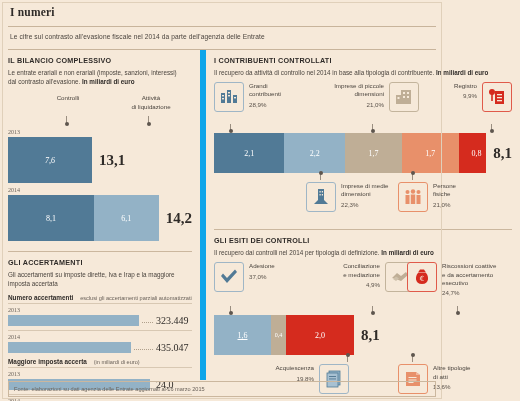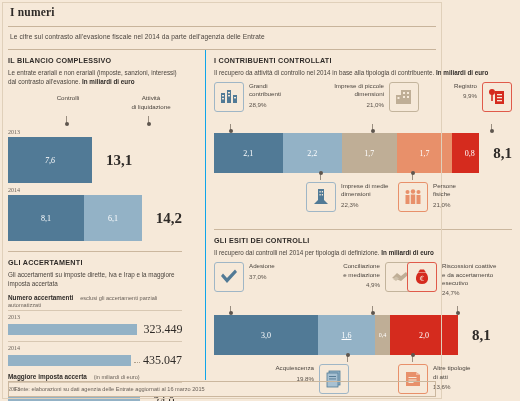--- a/index.html
+++ b/index.html
@@ -14,35 +14,35 @@
   .page { width: 444px; height: 401px; position: relative; padding: 0 8px; }
 
   
   .title-bar { padding: 6px 2px 4px 2px; }
   .title { font-family: "Liberation Serif", serif; font-weight: bold; font-size: 11.5px; letter-spacing:.2px; color:#2f2b28; }
   .rule { height: 1px; background: #c8b49b; margin-top: 4px; }
   .deck { font-size: 6.6px; color: #4a443e; padding: 6px 2px 5px 2px; letter-spacing:.1px; }
 
   
   .cols { display: flex; gap: 0; height: 330px; }
-  .col-left { width: 198px; padding-right: 23px; border-right: 1px solid #0ea5e9; }
+  .col-left { width: 198px; padding-right: 8px; border-right: 6px solid #0ea5e9; }
   .col-right { width: 306px; padding-left: 8px; }
 
   .sec-head { font-family:"Liberation Sans", sans-serif; font-weight: bold; font-size: 7.2px; letter-spacing: .25px; color:#2f2b28; }
   .sec-sub { font-size: 6.3px; color:#4a443e; line-height: 1.45; margin-top: 3px; }
   .sec-sub b { font-weight: bold; color:#2f2b28; }
   .sec-rule { height:1px; background:#cbb79e; margin: 7px 0 6px 0; }
 
   
   .yr { font-size: 6px; color:#6a625a; margin: 3px 0 2px 0; font-family:"Liberation Serif", serif; }
   .stack { display:flex; align-items:center; }
   .seg { height: 46px; display:flex; align-items:center; justify-content:center;
          font-family:"Liberation Serif", serif; font-size: 8px; color:#fff; }
   .seg.sm { height: 40px; }
-  .tot { font-family:"Liberation Serif", serif; font-weight:bold; font-size:15px; color:#2f2b28; margin-left:14px; }
+  .tot { font-family:"Liberation Serif", serif; font-weight:bold; font-size:15px; color:#2f2b28; margin-left:7px; }
 
   .c-dark { background:#517a96; }
   .c-light { background:#93b2c6; }
   .c-beige { background:#bfae96; }
   .c-salmon { background:#e8906a; }
   .c-red { background:#d52b1e; }
 
   
   .ticks { position:relative; height:20px; }
   .tick { position:absolute; top:0; width:1px; height:16px; background:#9a8e80; }
@@ -53,21 +53,21 @@
   
   .hdr-lbls { position:relative; height:22px; }
   .hdr-lbls .lbl { text-align:center; }
 
   
   .hrow { margin-top: 2px; }
   .hrow .line { height:1px; background:#d8c8b3; }
   .hbar-wrap { display:flex; align-items:center; margin: 2px 0 4px 0; }
   .hbar { height: 11px; background:#93b2c6; }
   .dots { flex:1; border-bottom:1px dotted #b0a08c; margin: 0 3px; height:6px; }
-  .hval { font-family:"Liberation Serif", serif; font-size: 12px; color:#2f2b28; min-width:36px; text-align:center; }
+  .hval { font-family:"Liberation Serif", serif; font-size: 10px; color:#2f2b28; min-width:36px; text-align:left; }
   .sub-label { font-size:6.4px; font-weight:bold; color:#2f2b28; margin-top:5px; }
   .sub-label span.note { font-weight:normal; font-size:5.6px; color:#6a625a; margin-left:5px; }
 
   
   .icon-box { width:30px; height:30px; border:1px solid #9fb6c6; border-radius:3px; background:#f6e9d9;
               display:flex; align-items:center; justify-content:center; }
   .icon-box.beige { border-color:#c3b49c; }
   .icon-box.salmon { border-color:#e8906a; }
   .icon-box.red { border-color:#e05a4a; }
   .legend-item { position:absolute; display:flex; align-items:flex-start; gap:5px; }
@@ -373,21 +373,20 @@
           </div>
         </div>
 
         <div class="ticks" style="height:9px;">
           <div class="tick" style="left:16px; height:7px;"></div>
           <div class="tick" style="left:158px; height:7px;"></div>
           <div class="tick" style="left:243px; height:7px;"></div>
         </div>
 
         <div class="stack">
-          <div class="seg sm c-dark" style="width:104px;">3,0</div>
           <div class="seg sm c-light" style="width:57px;text-decoration:underline;">1,6</div>
           <div class="seg sm c-beige" style="width:15px; font-size:6px;">0,4</div>
           <div class="seg sm c-red" style="width:68px;">2,0</div>
           <div class="tot">8,1</div>
         </div>
 
         <div class="ticks" style="height:9px;">
           <div class="tick tick-up" style="left:133px; height:7px;"></div>
           <div class="tick tick-up" style="left:198px; height:7px;"></div>
         </div>

